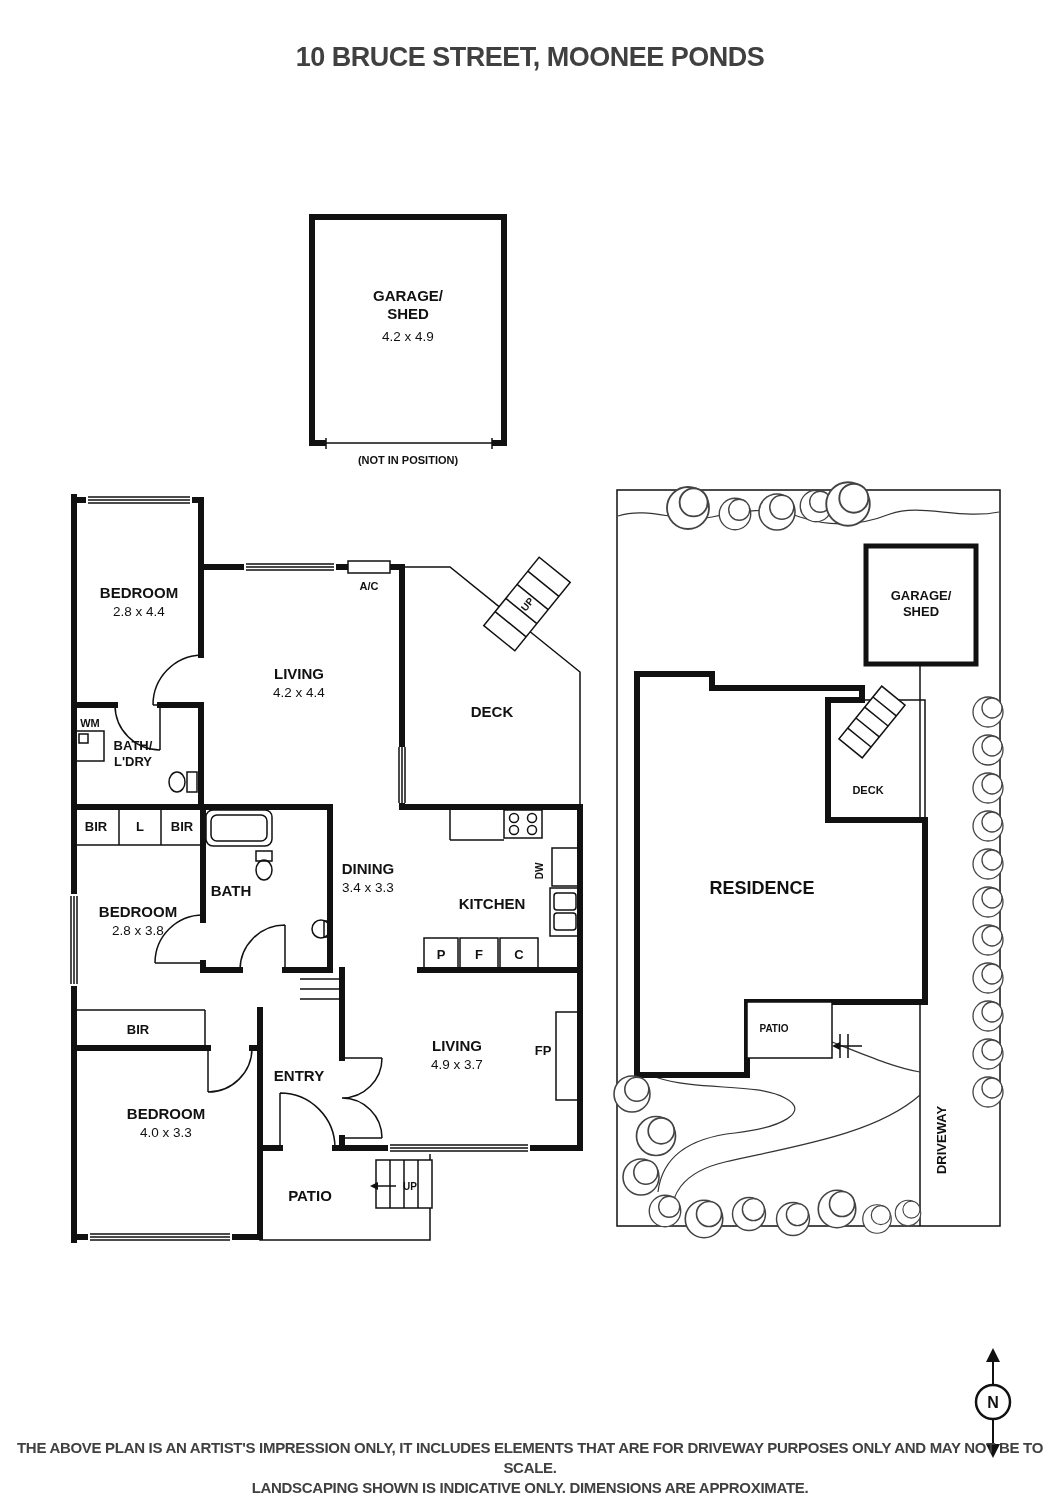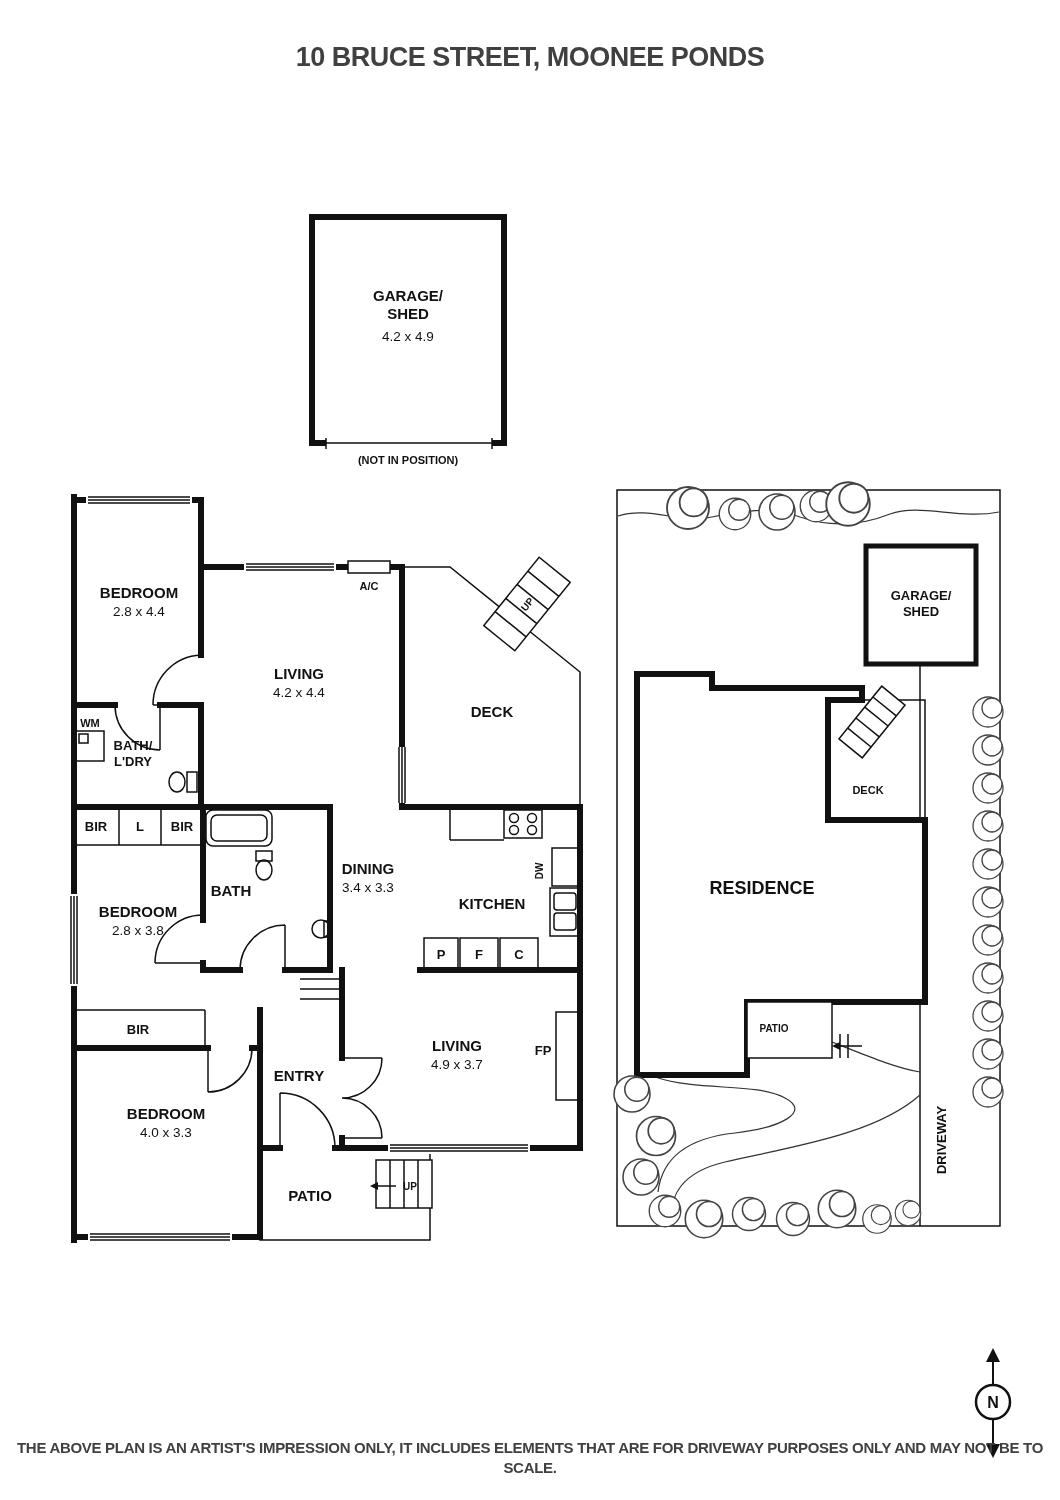--- a/index.html
+++ b/index.html
@@ -260,15 +260,16 @@
       <path d="M993,1352 V1385 M993,1419 V1446" stroke="#111" stroke-width="2" fill="none"></path>
       <polygon points="986,1362 993,1348 1000,1362" class="blk"></polygon>
       <polygon points="986,1444 1000,1444 993,1458" class="blk"></polygon>
       <circle cx="993" cy="1402" r="17" fill="#fff" stroke="#111" stroke-width="2.5"></circle>
       <text x="993" y="1408" style="font-weight:bold;font-size:16px;">N</text>
     </g>
   </svg>
 
   <div class="disclaimer">
     <div>THE ABOVE PLAN IS AN ARTIST'S IMPRESSION ONLY, IT INCLUDES ELEMENTS THAT ARE FOR DRIVEWAY PURPOSES ONLY AND MAY NOT BE TO SCALE.</div>
+    <div>LANDSCAPING SHOWN IS INDICATIVE ONLY. DIMENSIONS ARE APPROXIMATE.</div>
   </div>
 
 </div>
 
 </body></html>

